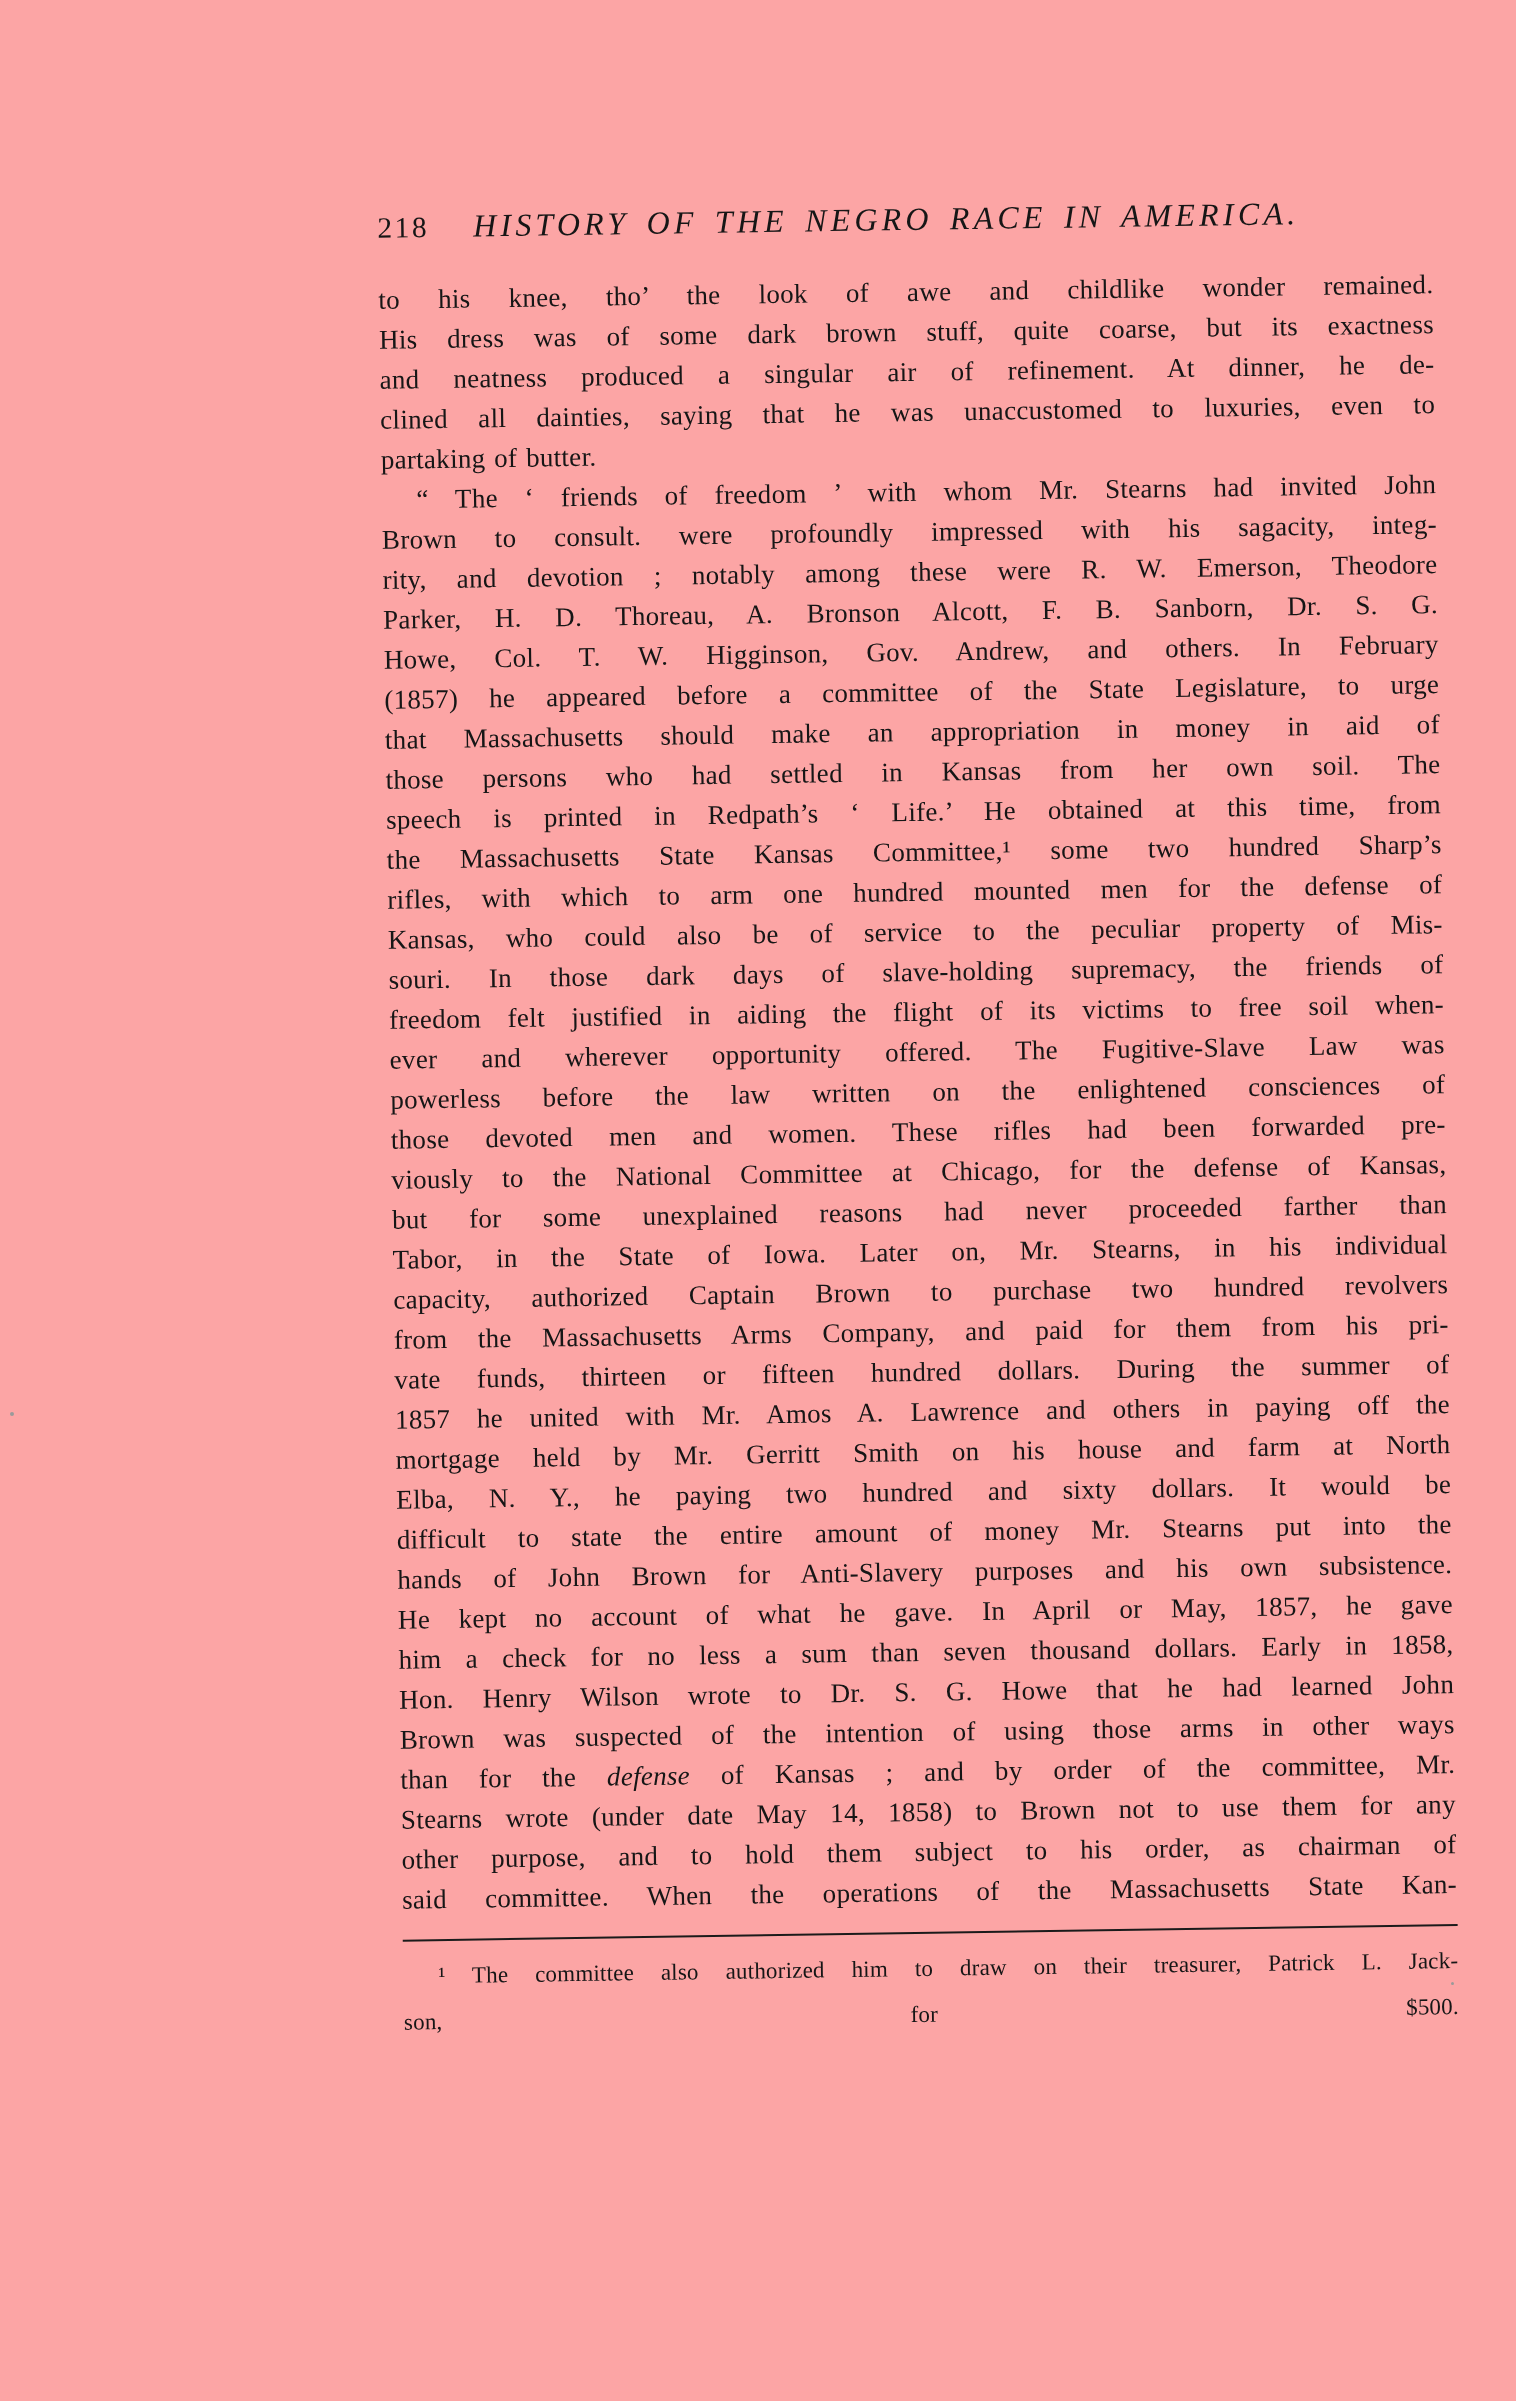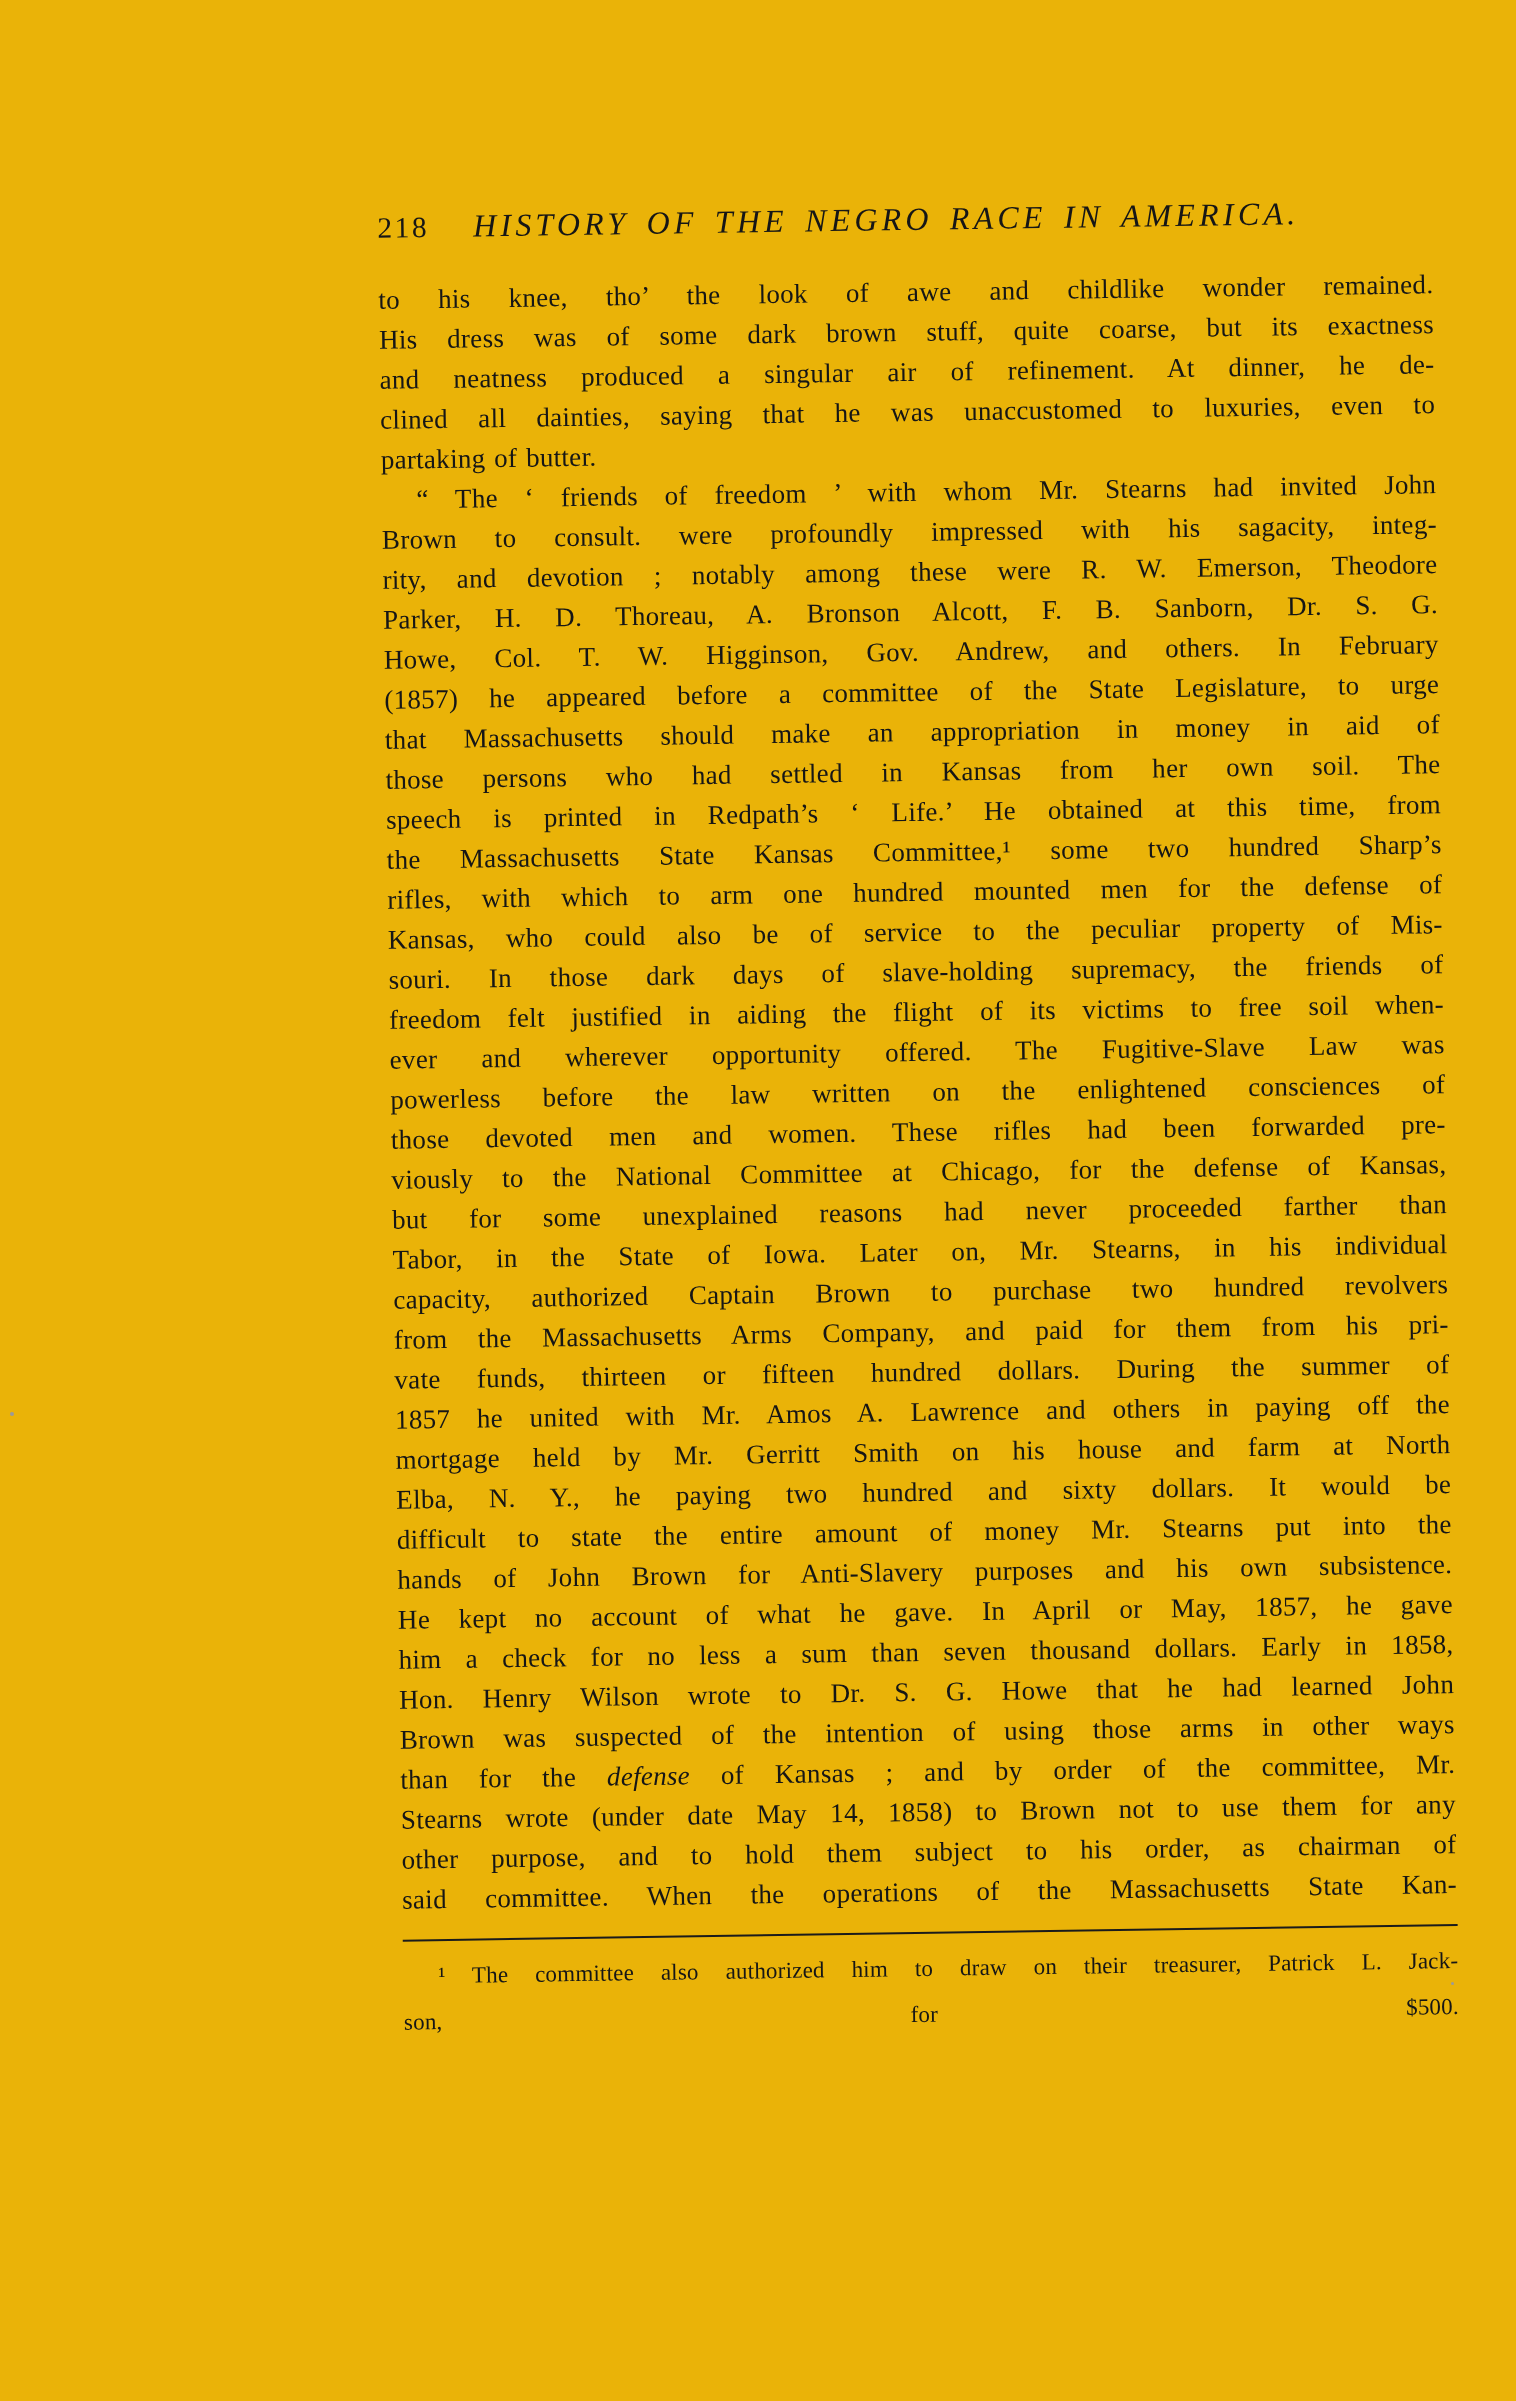--- a/index.html
+++ b/index.html
@@ -3,21 +3,21 @@
 <meta charset="utf-8">
 <style>
   html,body{margin:0;padding:0;}
   body{
     width:1517px;height:2401px;
     background:#ffffff;
     overflow:hidden;
     font-family:"Liberation Serif","DejaVu Serif",serif;
     color:#161616;
   }
-  .page{position:absolute;inset:0;background:#eab308;font-family:Liberation Serif, serif;}
+  .page{position:absolute;inset:0;background:#fca5a5;font-family:Liberation Serif, serif;}
   .content{
     position:absolute;left:377px;top:201px;width:1055px;
     transform:rotate(-0.85deg);
     transform-origin:50% 0;
   }
   .header{display:flex;align-items:baseline;gap:44px;margin-bottom:34px;}
   .pagenum{font-size:29.5px;letter-spacing:2.5px;}
   .running-title{
     font-style:italic;font-size:32px;letter-spacing:4.2px;word-spacing:5px;
     white-space:nowrap;

